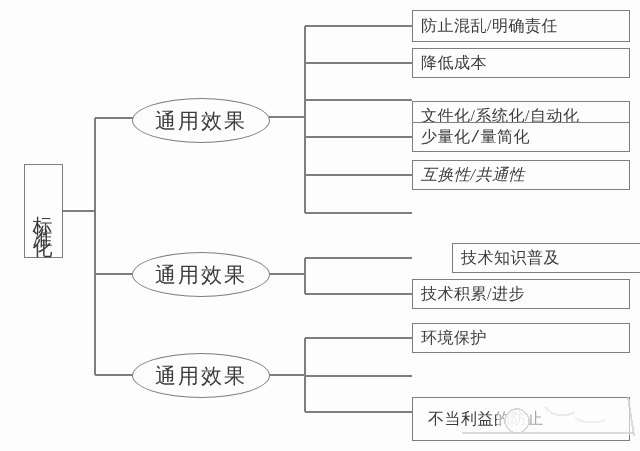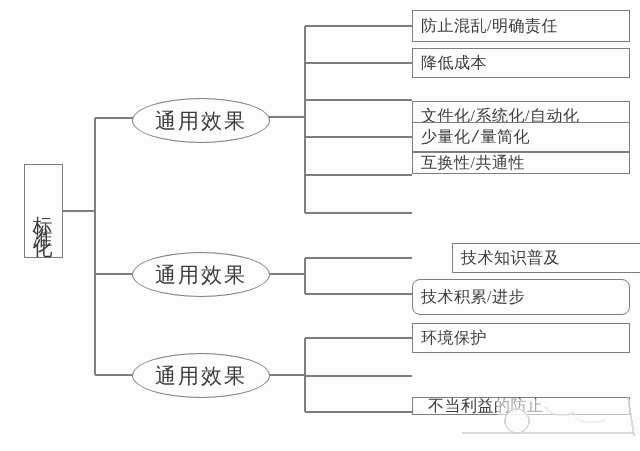--- a/index.html
+++ b/index.html
@@ -117,27 +117,27 @@
     <div class="root-box">标准化</div>
 
     <div class="effect-ellipse" style="top:98px;">通用效果</div>
     <div class="effect-ellipse" style="top:252px;">通用效果</div>
     <div class="effect-ellipse" style="top:353px;">通用效果</div>
 
     <div class="item-box" style="top:10px;height:32px;">防止混乱/明确责任</div>
     <div class="item-box" style="top:48px;height:30px;">降低成本</div>
     <div class="item-box" style="top:101px;height:30px;">文件化/系统化/自动化</div>
     <div class="item-box" style="top:122px;height:30px;font-family:Liberation Mono, monospace;">少量化/量简化</div>
-    <div class="item-box" style="top:152px;height:22px;">互换性/共通性</div>
+    <div class="item-box" style="top:160px;height:30px;font-style:italic;">互换性/共通性</div>
 
     <div class="item-box" style="top:243px;height:30px;margin-left:40px;">技术知识普及</div>
-    <div class="item-box" style="top:279px;height:36px;border-radius:8px;">技术积累/进步</div>
+    <div class="item-box" style="top:279px;height:30px;">技术积累/进步</div>
 
     <div class="item-box" style="top:323px;height:30px;">环境保护</div>
-    <div class="item-box" style="top:397px;height:18px;padding-left:15px;">不当利益的防止</div>
+    <div class="item-box" style="top:397px;height:44px;padding-left:15px;">不当利益的防止</div>
   </div>
 
   <svg class="watermark-layer" viewBox="0 0 640 451" fill="none">
     <rect x="497" y="399" width="140" height="36" fill="rgba(253,253,253,0.55)"></rect>
     <circle cx="517" cy="421" r="12" fill="rgba(253,253,253,0.8)" stroke="#d7d7d7" stroke-width="1.5"></circle>
     <path d="M462 433 H634" stroke="#d2d2d2" stroke-width="1.5" opacity="0.8"></path>
     <path d="M628 397 L634 436" stroke="#cccccc" stroke-width="2" opacity="0.7"></path>
     <path d="M545 407 q12 14 30 5" stroke="#e3e3e3" stroke-width="2" opacity="0.7"></path>
     <path d="M575 418 q14 8 30 2" stroke="#e6e6e6" stroke-width="2" opacity="0.6"></path>
   </svg>

